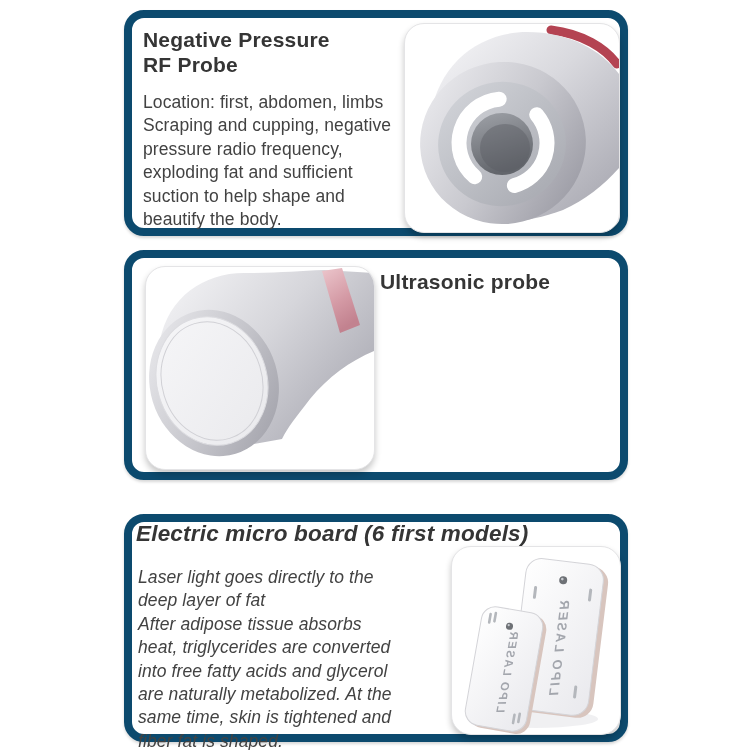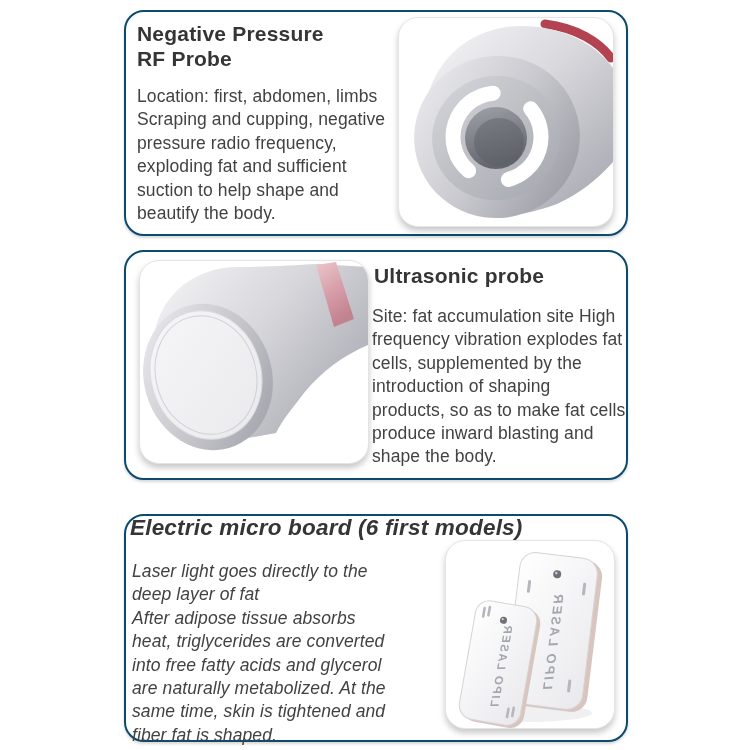--- a/index.html
+++ b/index.html
@@ -2,21 +2,21 @@
 <html><head>
 <meta charset="utf-8">
 <style>
   html,body{margin:0;padding:0;background:#ffffff;}
   .stage{
     position:relative;width:750px;height:750px;background:#ffffff;overflow:hidden;
     font-family:"Liberation Sans","DejaVu Sans",sans-serif;
   }
   .panel{
     position:absolute;left:124px;width:504px;box-sizing:border-box;
-    background:#ffffff;border:2px solid #0c4a6e;border-radius:20px;
+    background:#ffffff;border:8px solid #0c4a6e;border-radius:20px;
     box-shadow:0 2px 3px rgba(0,0,0,.16);
   }
   #panel1{top:10px;height:226px;}
   #panel2{top:250px;height:230px;}
   #panel3{top:514px;height:228px;font-style:italic;}
   .ptitle{
     position:absolute;font-weight:bold;color:#353535;white-space:pre-line;
     letter-spacing:.2px;
   }
   #panel1 .ptitle{left:11px;top:9px;font-size:21px;line-height:25px;}
@@ -127,27 +127,20 @@
           <path d="M176 4 L196 1 L214 58 L194 66 Z" fill="url(#p2band)"></path>
         </g>
         <g>
           <ellipse cx="68" cy="116" rx="64" ry="74" fill="url(#p2rim)" transform="rotate(-17 68 116)"></ellipse>
           <ellipse cx="66" cy="114" rx="55" ry="65" fill="url(#p2disc)" stroke="#dcdce0" stroke-width="1" transform="rotate(-17 66 114)"></ellipse>
           <ellipse cx="66" cy="114" rx="50" ry="60" fill="none" stroke="#d0d0d5" stroke-width="1" transform="rotate(-17 66 114)"></ellipse>
         </g>
       </svg>
     </div>
     <div class="ptitle">Ultrasonic probe</div>
-    <div class="pbody">Site: fat accumulation site High
-frequency vibration explodes fat
-cells, supplemented by the
-introduction of shaping
-products, so as to make fat cells
-produce inward blasting and
-shape the body.</div>
   </div>
 
   <div class="panel" id="panel3">
     <div class="ptitle">Electric micro board (6 first models)</div>
     <div class="pbody">Laser light goes directly to the
 deep layer of fat
 After adipose tissue absorbs
 heat, triglycerides are converted
 into free fatty acids and glycerol
 are naturally metabolized. At the

